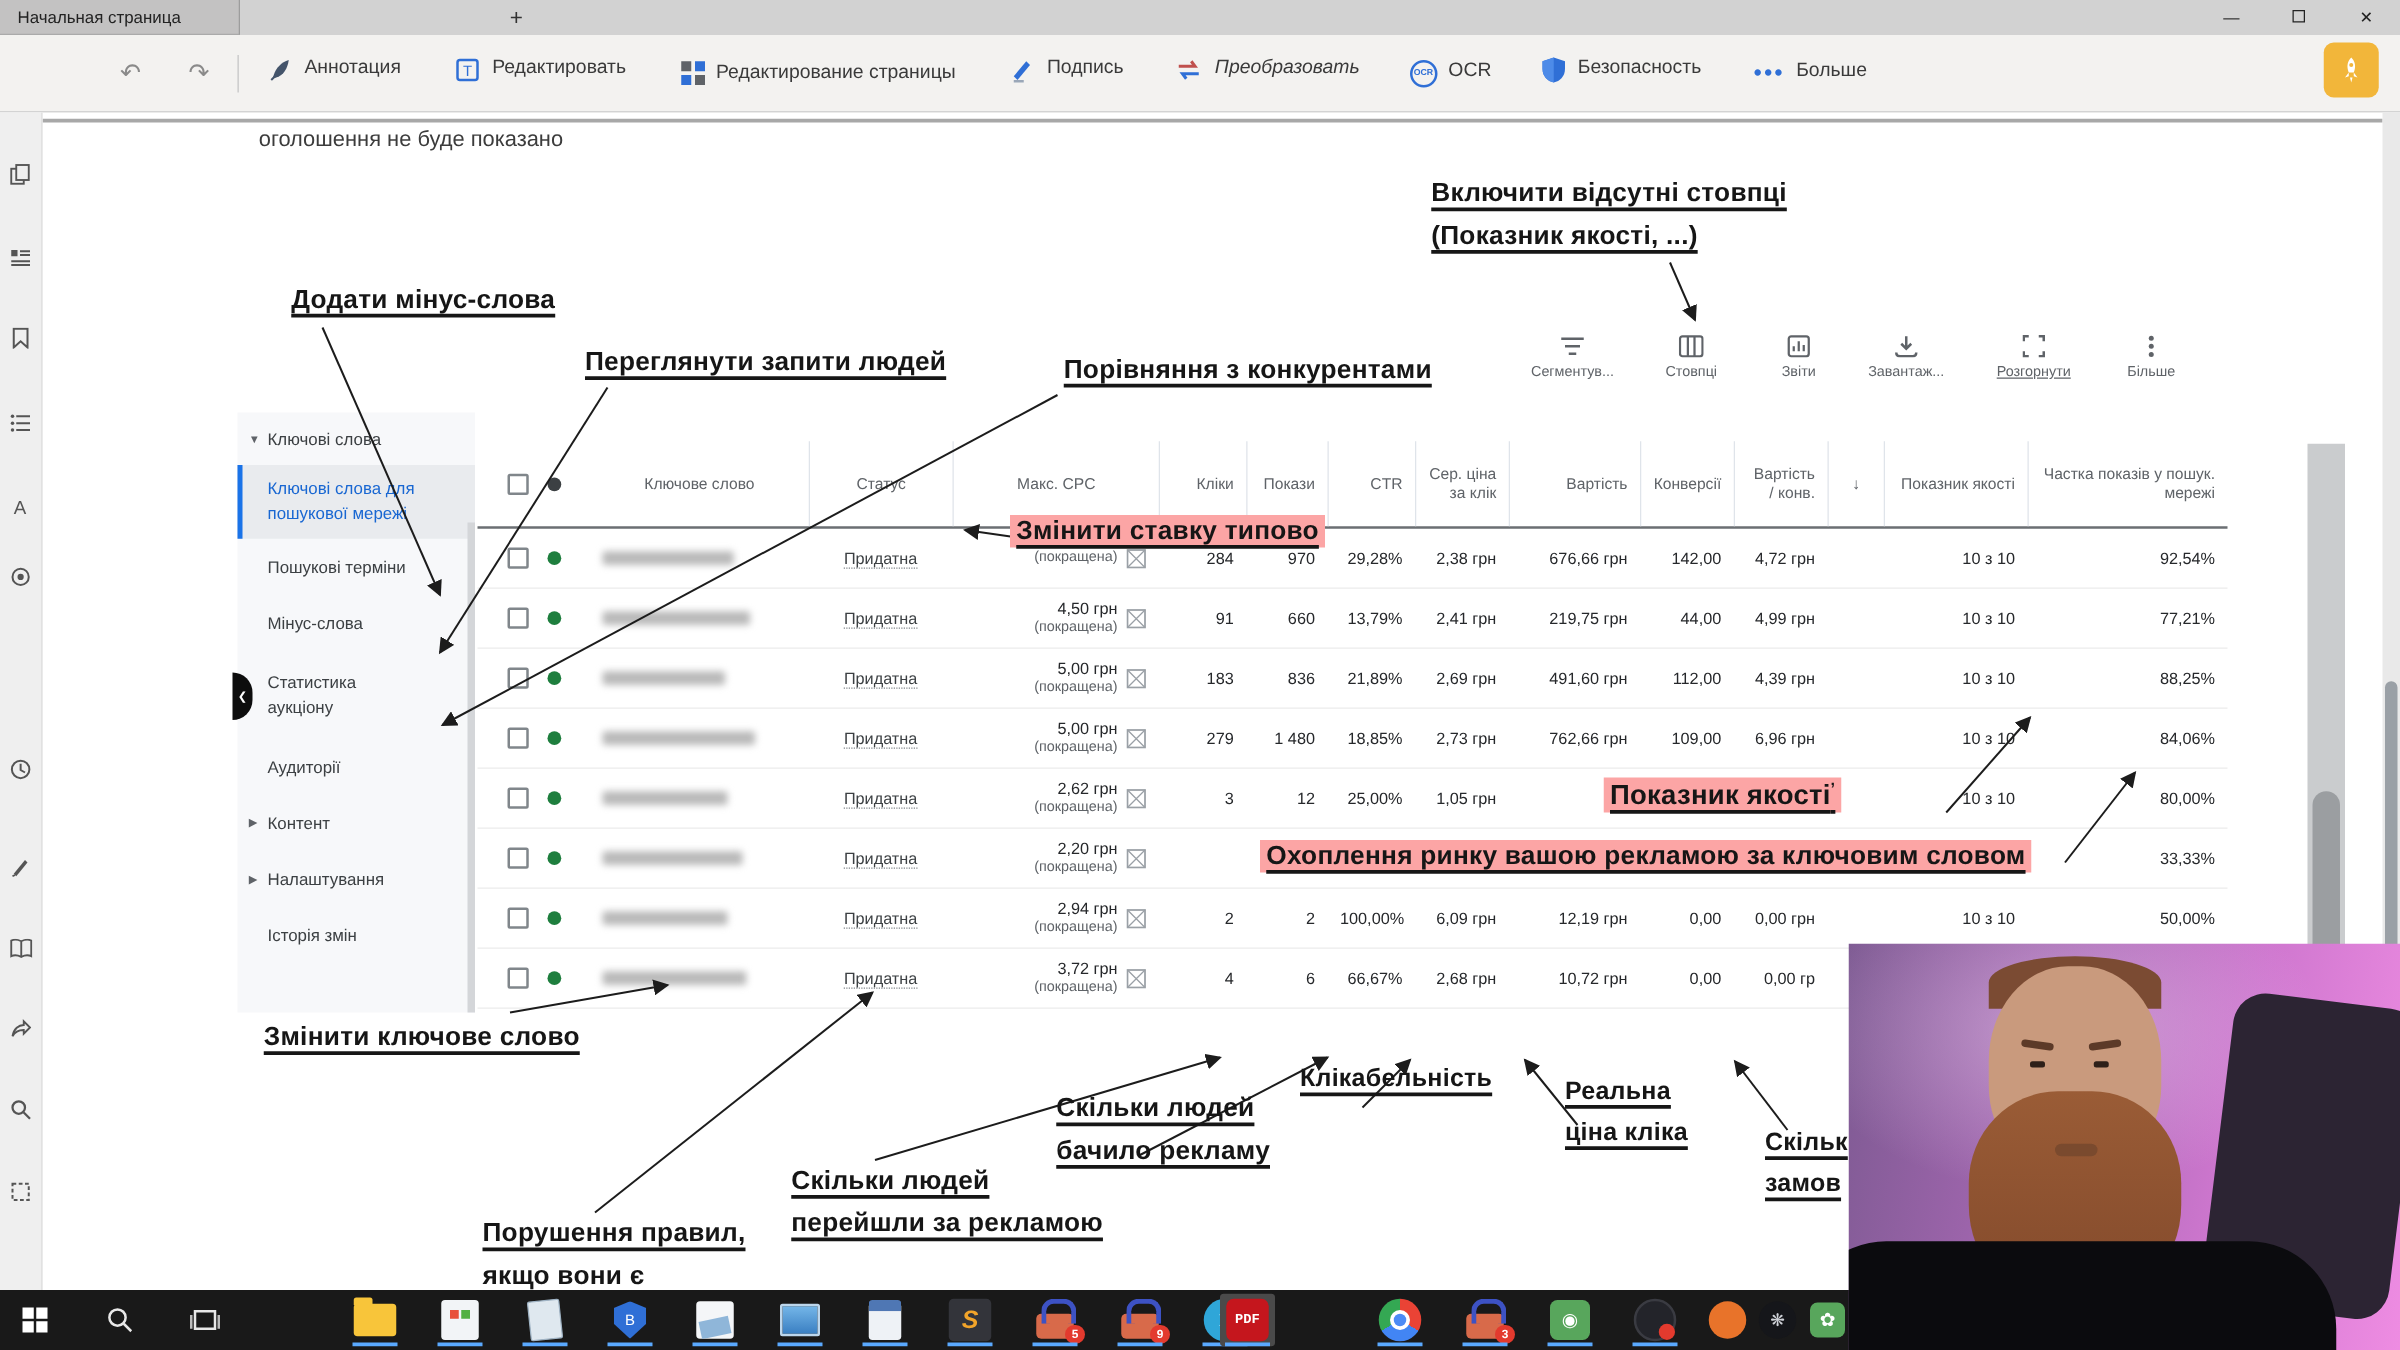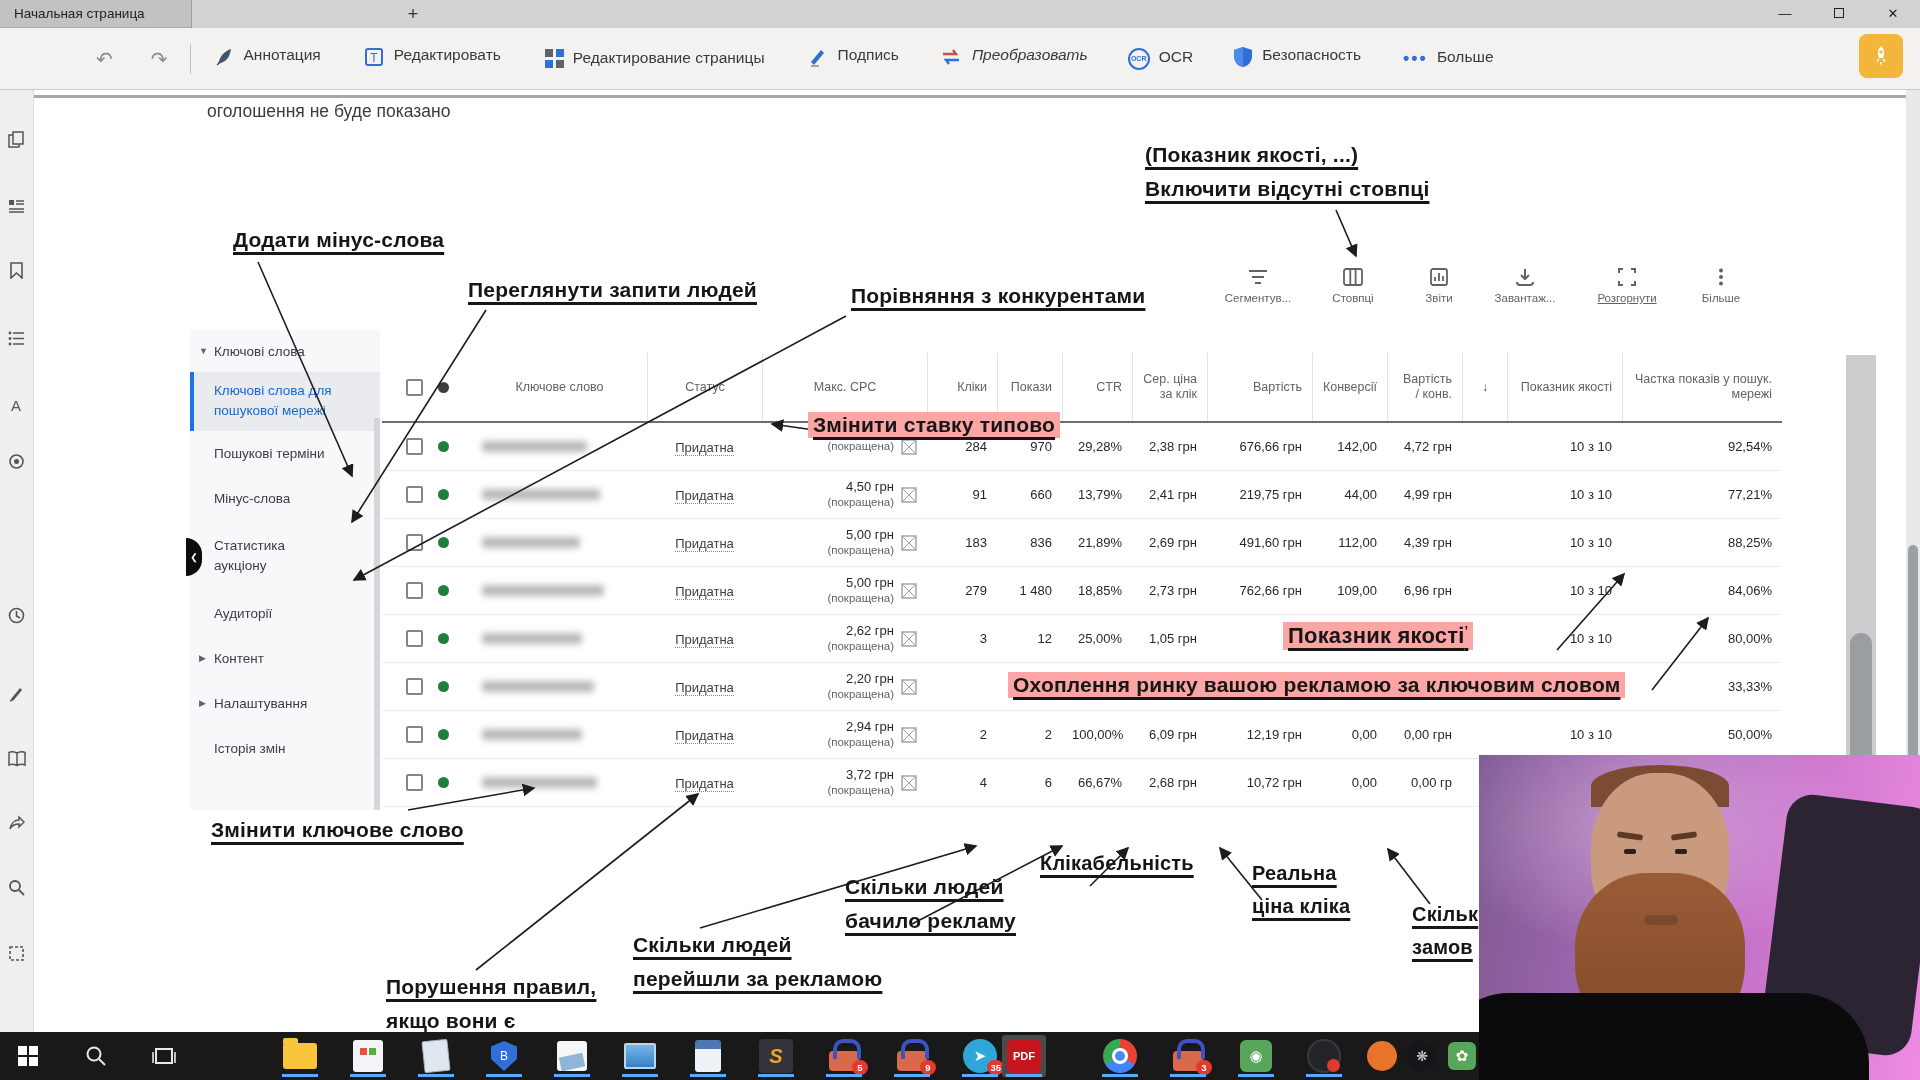--- a/index.html
+++ b/index.html
@@ -727,22 +727,22 @@
       <line x1="1090" y1="886" x2="1128" y2="848" marker-end="url(#ah)"></line>
       <line x1="1262" y1="900" x2="1220" y2="848" marker-end="url(#ah)"></line>
       <line x1="1430" y1="904" x2="1388" y2="849" marker-end="url(#ah)"></line>
     </g>
   </svg>
 
   <div class="ann" style="left:233px;top:228px;">Додати мінус-слова</div>
   <div class="ann" style="left:468px;top:278px;">Переглянути запити людей</div>
   <div class="ann" style="left:851px;top:284px;">Порівняння з конкурентами</div>
   <div class="ann nl" style="left:1145px;top:138px;">
-    <div>(Показник якості, ...)</div>
-      <div>Включити відсутні стовпці</div>
+    <div>Включити відсутні стовпці</div>
+      <div>(Показник якості, ...)</div>
   </div>
   <div class="ann bgw" style="left:808px;top:412px;">Змінити ставку типово</div>
   <div class="ann bgw" style="left:1283px;top:622px;font-size:22px;"><span>Показник якості</span><sup style="font-size:13px;">’</sup></div>
   <div class="ann bgw" style="left:1008px;top:672px;">Охоплення ринку вашою рекламою за ключовим словом</div>
   <div class="ann" style="left:211px;top:818px;">Змінити ключове слово</div>
   <div class="ann nl" style="left:386px;top:970px;">
     <div>Порушення правил,</div>
       <div>якщо вони є</div>
   </div>
   <div class="ann nl" style="left:633px;top:928px;">
@@ -839,21 +839,21 @@
     <div class="tico" style="left:890px;">
         <div class="lockico"></div>
         <div class="badge">9</div>
         <div class="underline"></div>
       </div>
     <div class="tico" style="left:958px;">
         <div class="tgram">➤</div>
         <div class="badge">35</div>
         <div class="underline"></div>
       </div>
-    <div class="tico pdfactive" style="left:1002px;">
+    <div class="tico pdfactive" style="left:976px;font-family:Liberation Mono, monospace;">
         <div class="pdfsq">PDF</div>
         <div class="underline"></div>
       </div>
     <div class="tico" style="left:1098px;">
         <div class="chrome"></div>
         <div class="underline"></div>
       </div>
     <div class="tico" style="left:1166px;">
         <div class="lockico"></div>
         <div class="badge">3</div>

